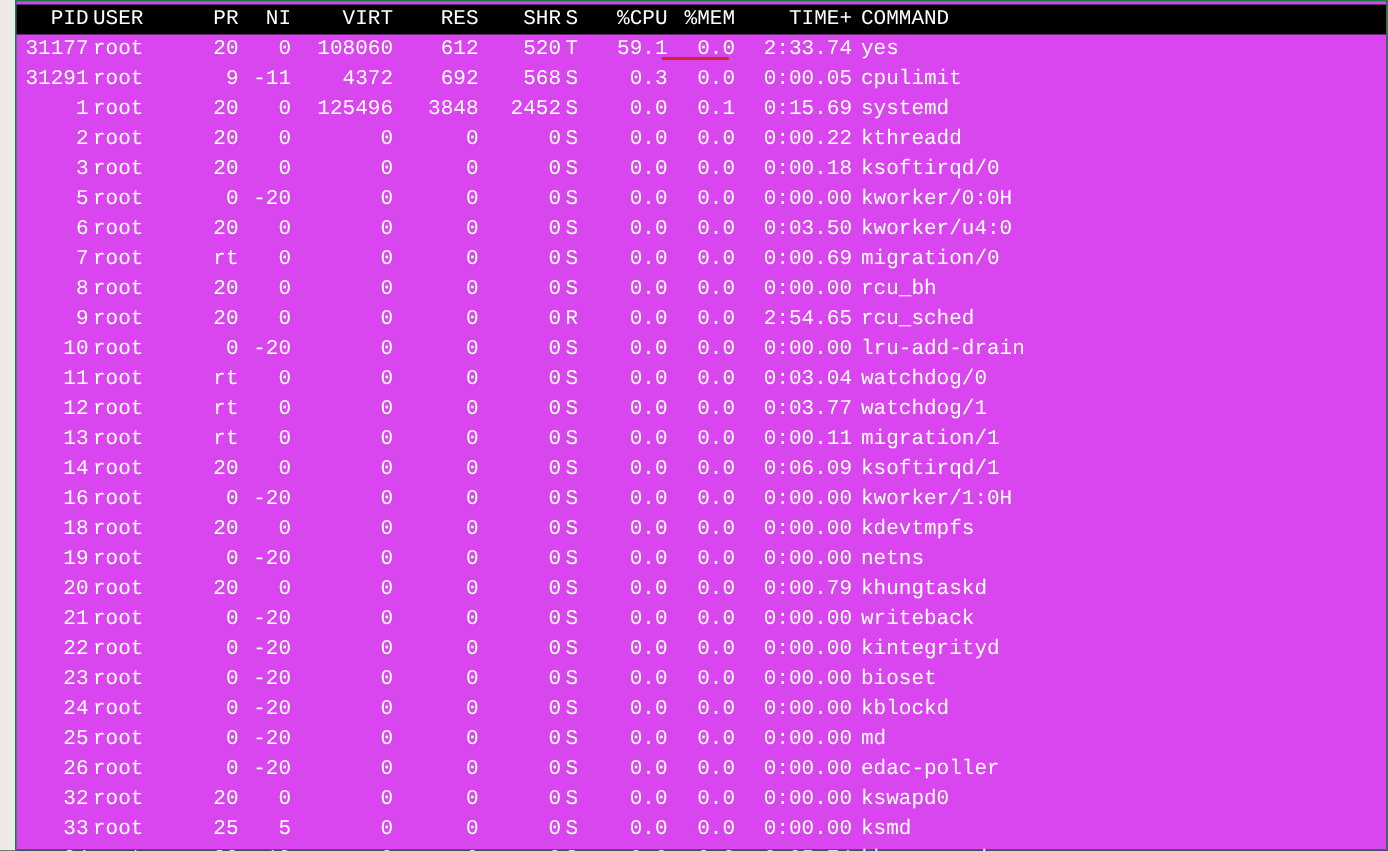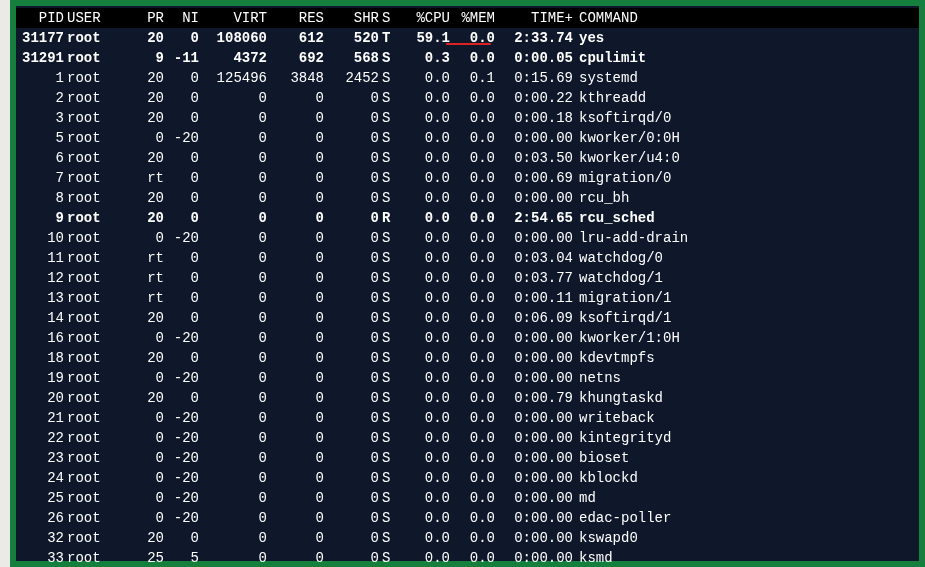--- a/index.html
+++ b/index.html
@@ -20,21 +20,21 @@
   .header {
     background: #000;
     color: #fff;
     white-space: pre;
   }
   .row {
     white-space: pre;
     color: #fff;
   }
   .row.bold {
-    font-weight: bold;
+    font-weight: normal;
   }
   .underline-mark {
     position: absolute;
     height: 2px;
     background: #d22;
     top: 37px;
     left: 430px;
     width: 45px;
     pointer-events: none;
     border-radius: 1px;
@@ -47,22 +47,22 @@
     height: 567px;
     background: #eceae7;
     border-right: 1px solid #888;
   }
   .terminal-area {
     position: absolute;
     left: 10px;
     top: 0;
     right: 0;
     bottom: 0;
-    background: #0f172a;
-    border: 6px solid #15803d;
+    background: #d946ef;
+    border: 1px solid #15803d;
     box-sizing: border-box;
   }
   .col {
     display: inline-block;
     text-align: right;
   }
   .c-pid   { width: 48px; }
   .c-user  { width: 55px; text-align: left; padding-left: 3px;}
   .c-pr    { width: 42px; }
   .c-ni    { width: 35px; }

